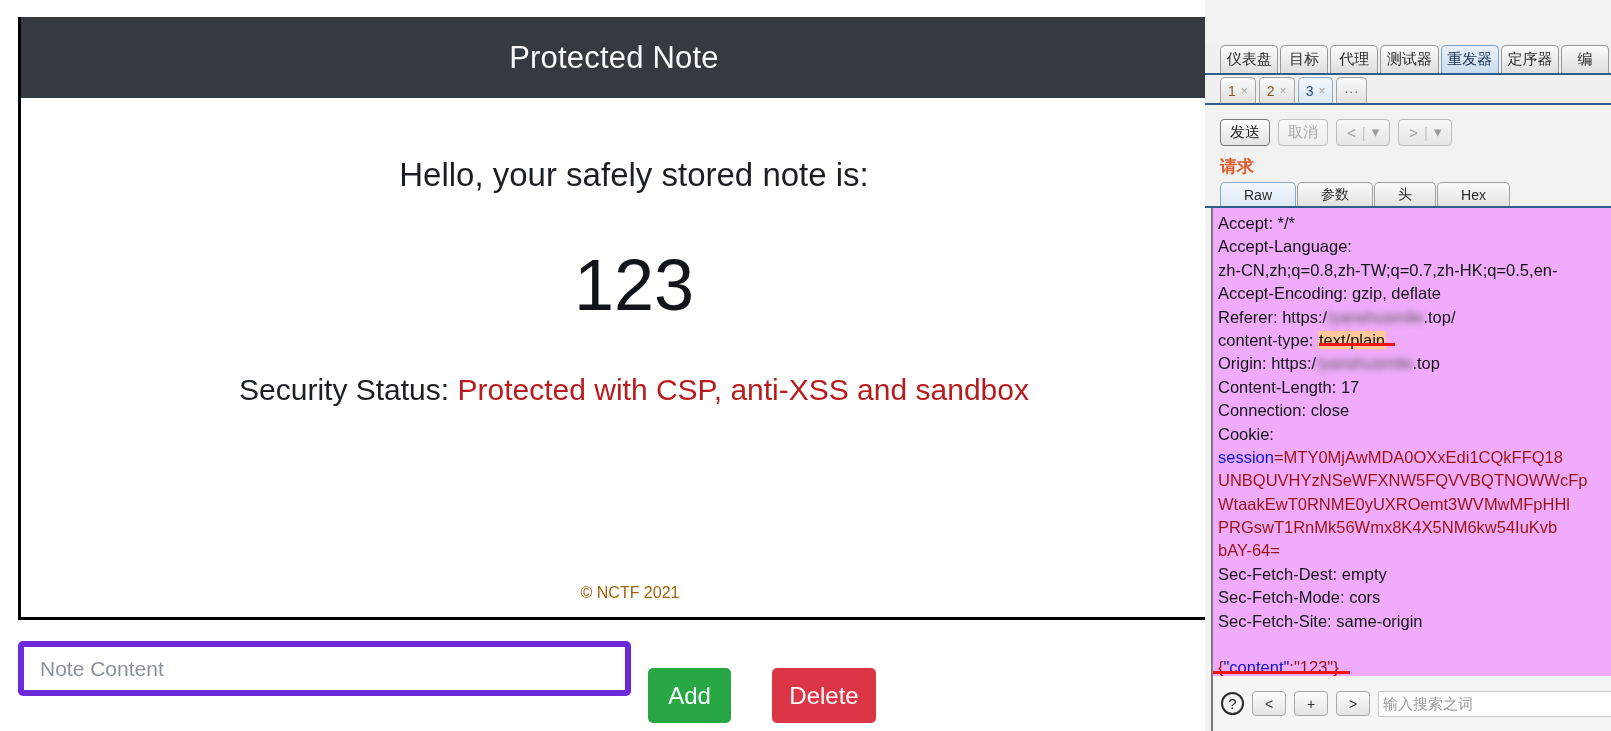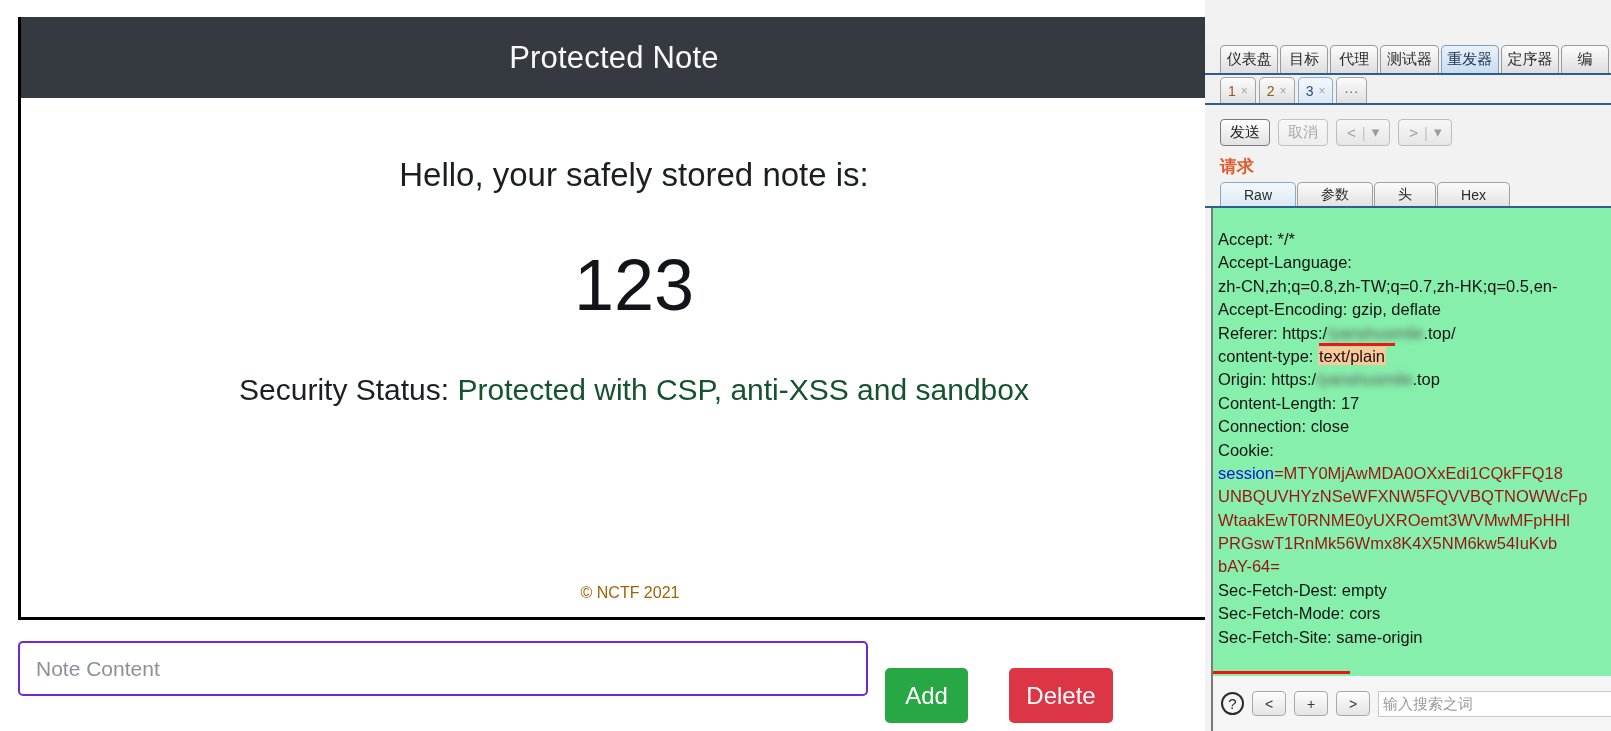--- a/index.html
+++ b/index.html
@@ -74,21 +74,21 @@
 
   .note-status {
     font-size: 30px;
     font-weight: 300;
     color: #1b1f23;
     margin: 0;
     padding-top: 48px;
     padding-left: 40px;
     white-space: nowrap;
   }
-  .note-status .status-value { color: #14532d; }
+  .note-status .status-value { color: #b91c1c; }
 
   .note-footer {
     position: absolute;
     left: 0; right: 12px;
     bottom: 15px;
     padding-left: 44px;
     font-size: 16px;
     color: #a16207;
   }
 
@@ -97,23 +97,23 @@
     position: absolute;
     left: 18px;
     top: 641px;
     width: 1180px;
     height: 55px;
     display: flex;
     align-items: stretch;
   }
 
   #note-input {
-    width: 850px;
+    width: 613px;
     height: 55px;
-    border: 2px solid #6d28d9;
+    border: 6px solid #6d28d9;
     border-radius: 5px;
     background: #ffffff;
     padding: 0 16px;
     font-size: 21px;
     font-family: "Liberation Sans", sans-serif;
     color: #495057;
     outline: none;
   }
   #note-input::placeholder { color: #8a9199; opacity: 1; }
 
@@ -274,24 +274,24 @@
   }
   .view-tab.active {
     background: linear-gradient(#f4f8fc, #dde9f5);
     border-color: #89a9c8;
   }
 
   
   #burp-raw {
     position: relative;
     height: 481px;
-    background: #86efac;
+    background: #f0abfc;
     border-left: 2px solid #7a7a7a;
     margin-left: 6px;
-    padding: 20px 0 0 5px;
+    padding: 4px 0 0 5px;
     overflow: hidden;
     font-family: "Liberation Sans", sans-serif;
     font-size: 16.5px;
     line-height: 23.4px;
     color: #141414;
     white-space: nowrap;
   }
   #burp-raw .line { height: 23.4px; }
   .hl-orange {
     background: #fcc89a;

